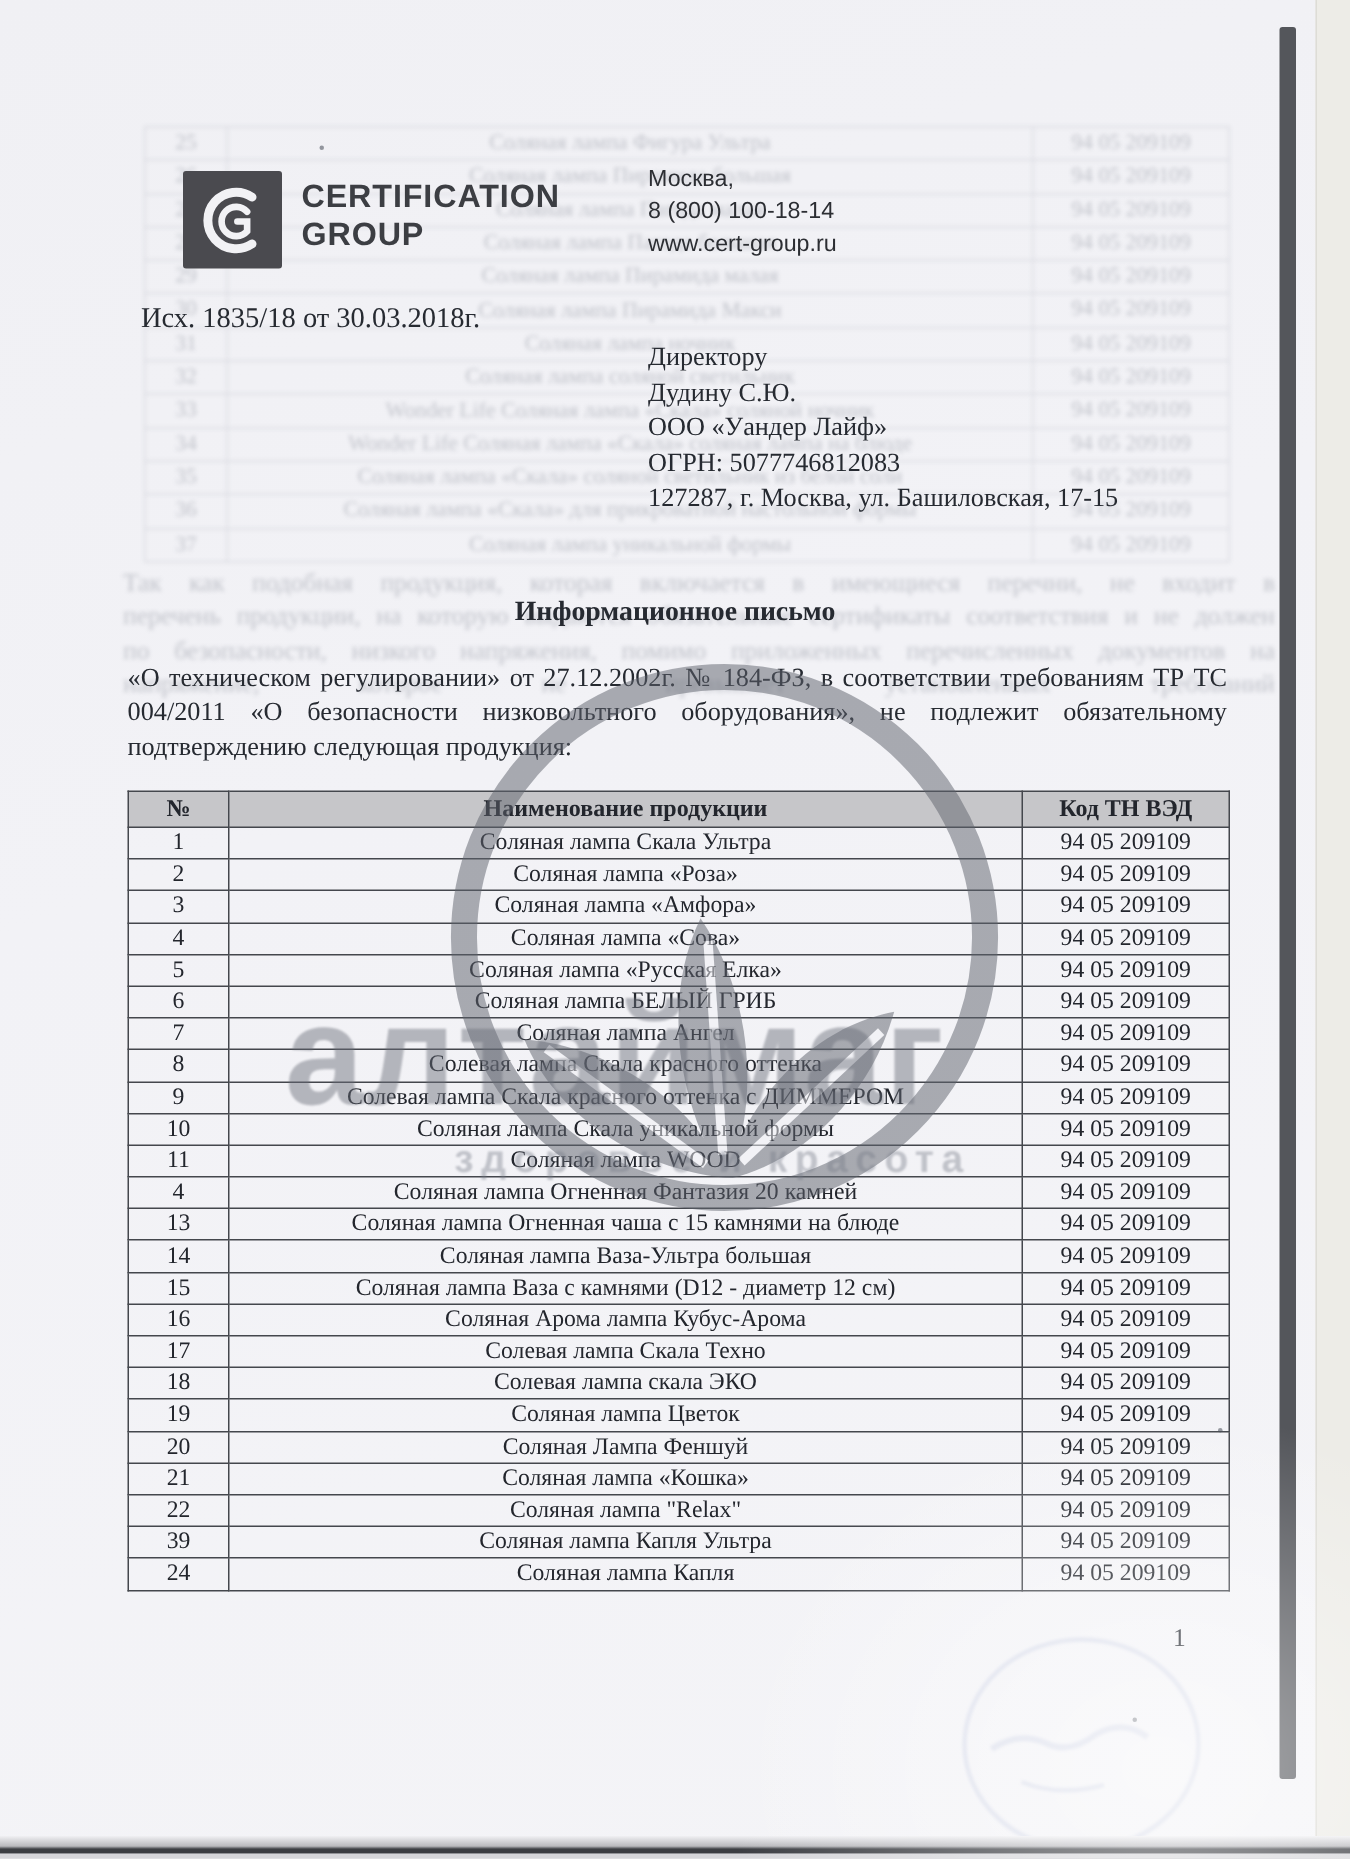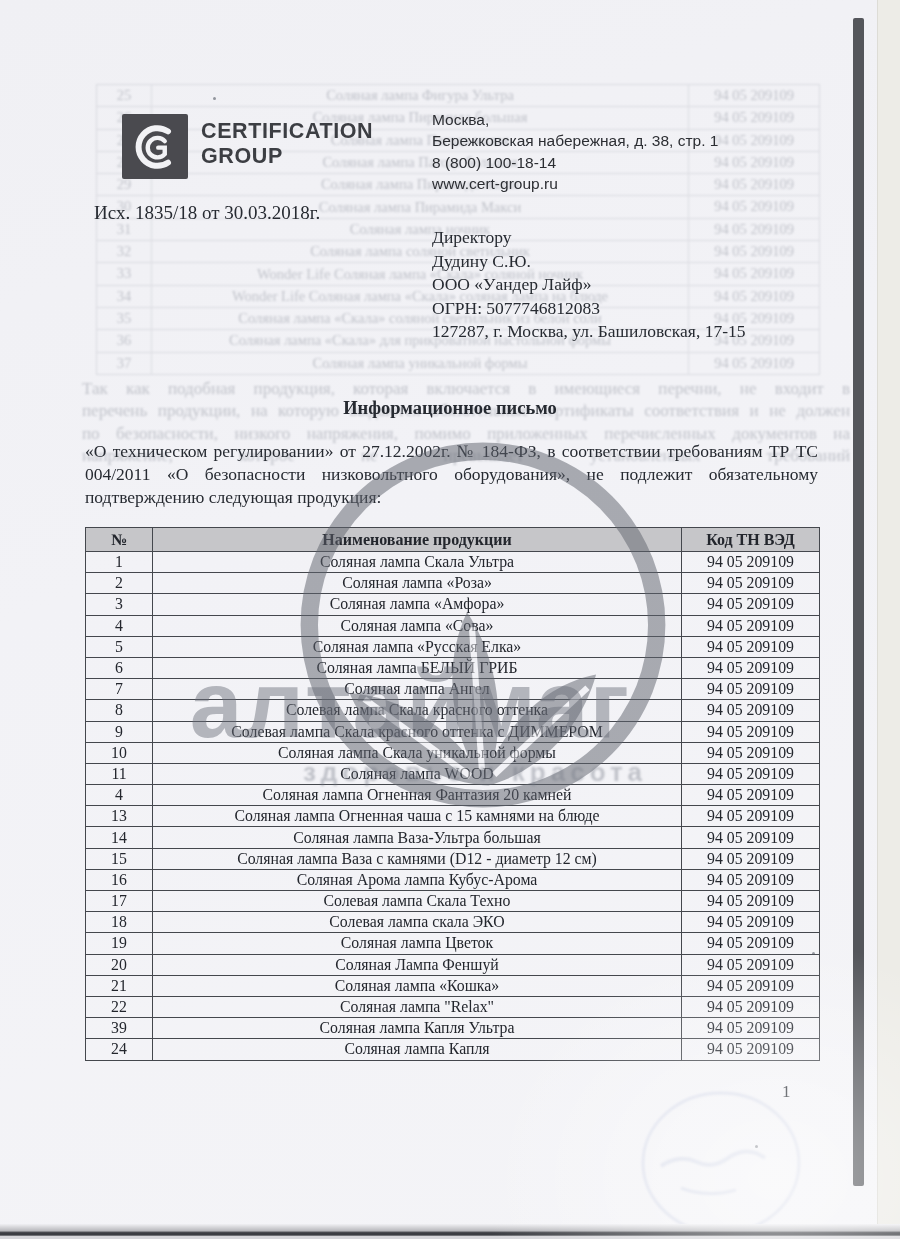--- a/index.html
+++ b/index.html
@@ -152,21 +152,20 @@
       <path d="M30 8 A14.5 14.5 0 1 0 30 32" fill="none" stroke="#f2f2f5" stroke-width="4.6" stroke-linecap="round"></path>
       <path d="M27.5 15.5 A7.5 7.5 0 1 0 27.5 25.5 L27.5 20.5 L22.5 20.5" fill="none" stroke="#f2f2f5" stroke-width="3.4" stroke-linecap="round"></path>
     </svg>
   </div>
   <div class="abs brand">
     <div>CERTIFICATION</div>
     <div>GROUP</div>
   </div>
   <div class="abs addr" id="addr">
       <div class="line">Москва,</div>
-      <div class="line">Бережковская набережная, д. 38, стр. 1</div>
       <div class="line">8 (800) 100-18-14</div>
       <div class="line">www.cert-group.ru</div>
     </div>
 
   <div class="abs refline">Исх. 1835/18 от 30.03.2018г.</div>
   <div class="abs recipient" id="recipient">
       <div class="line">Директору</div>
       <div class="line">Дудину С.Ю.</div>
       <div class="line">ООО «Уандер Лайф»</div>
       <div class="line">ОГРН: 5077746812083</div>

